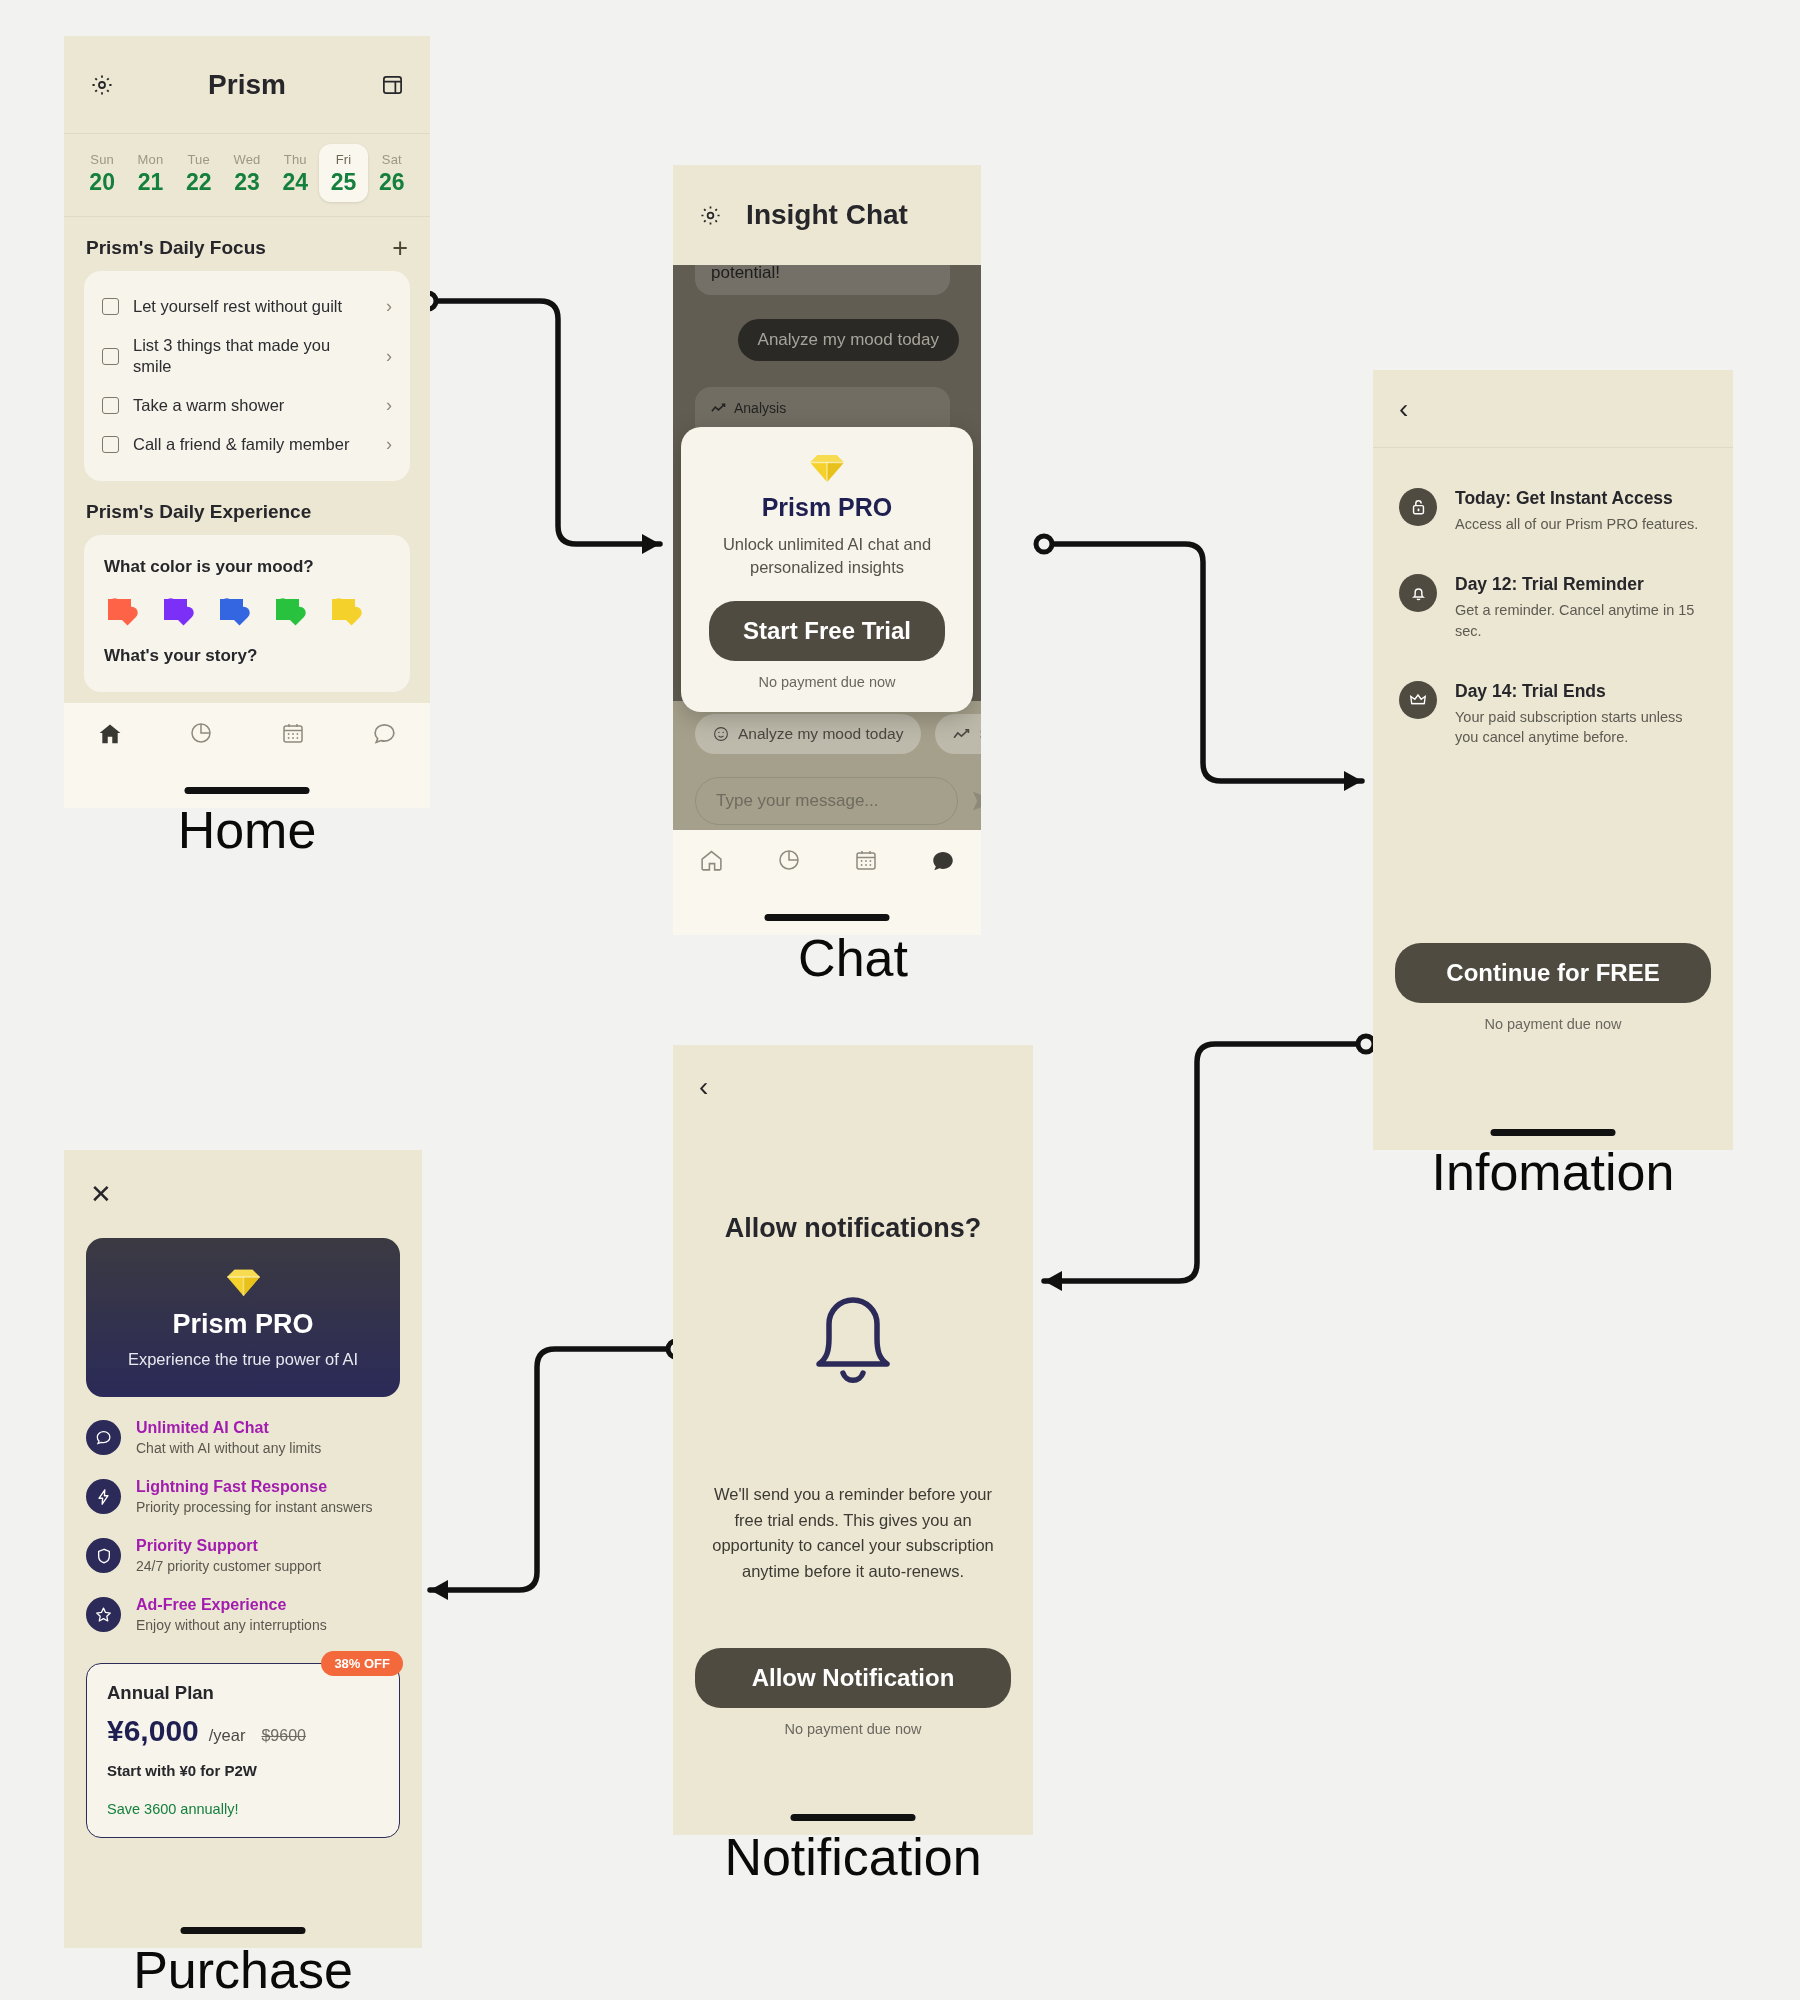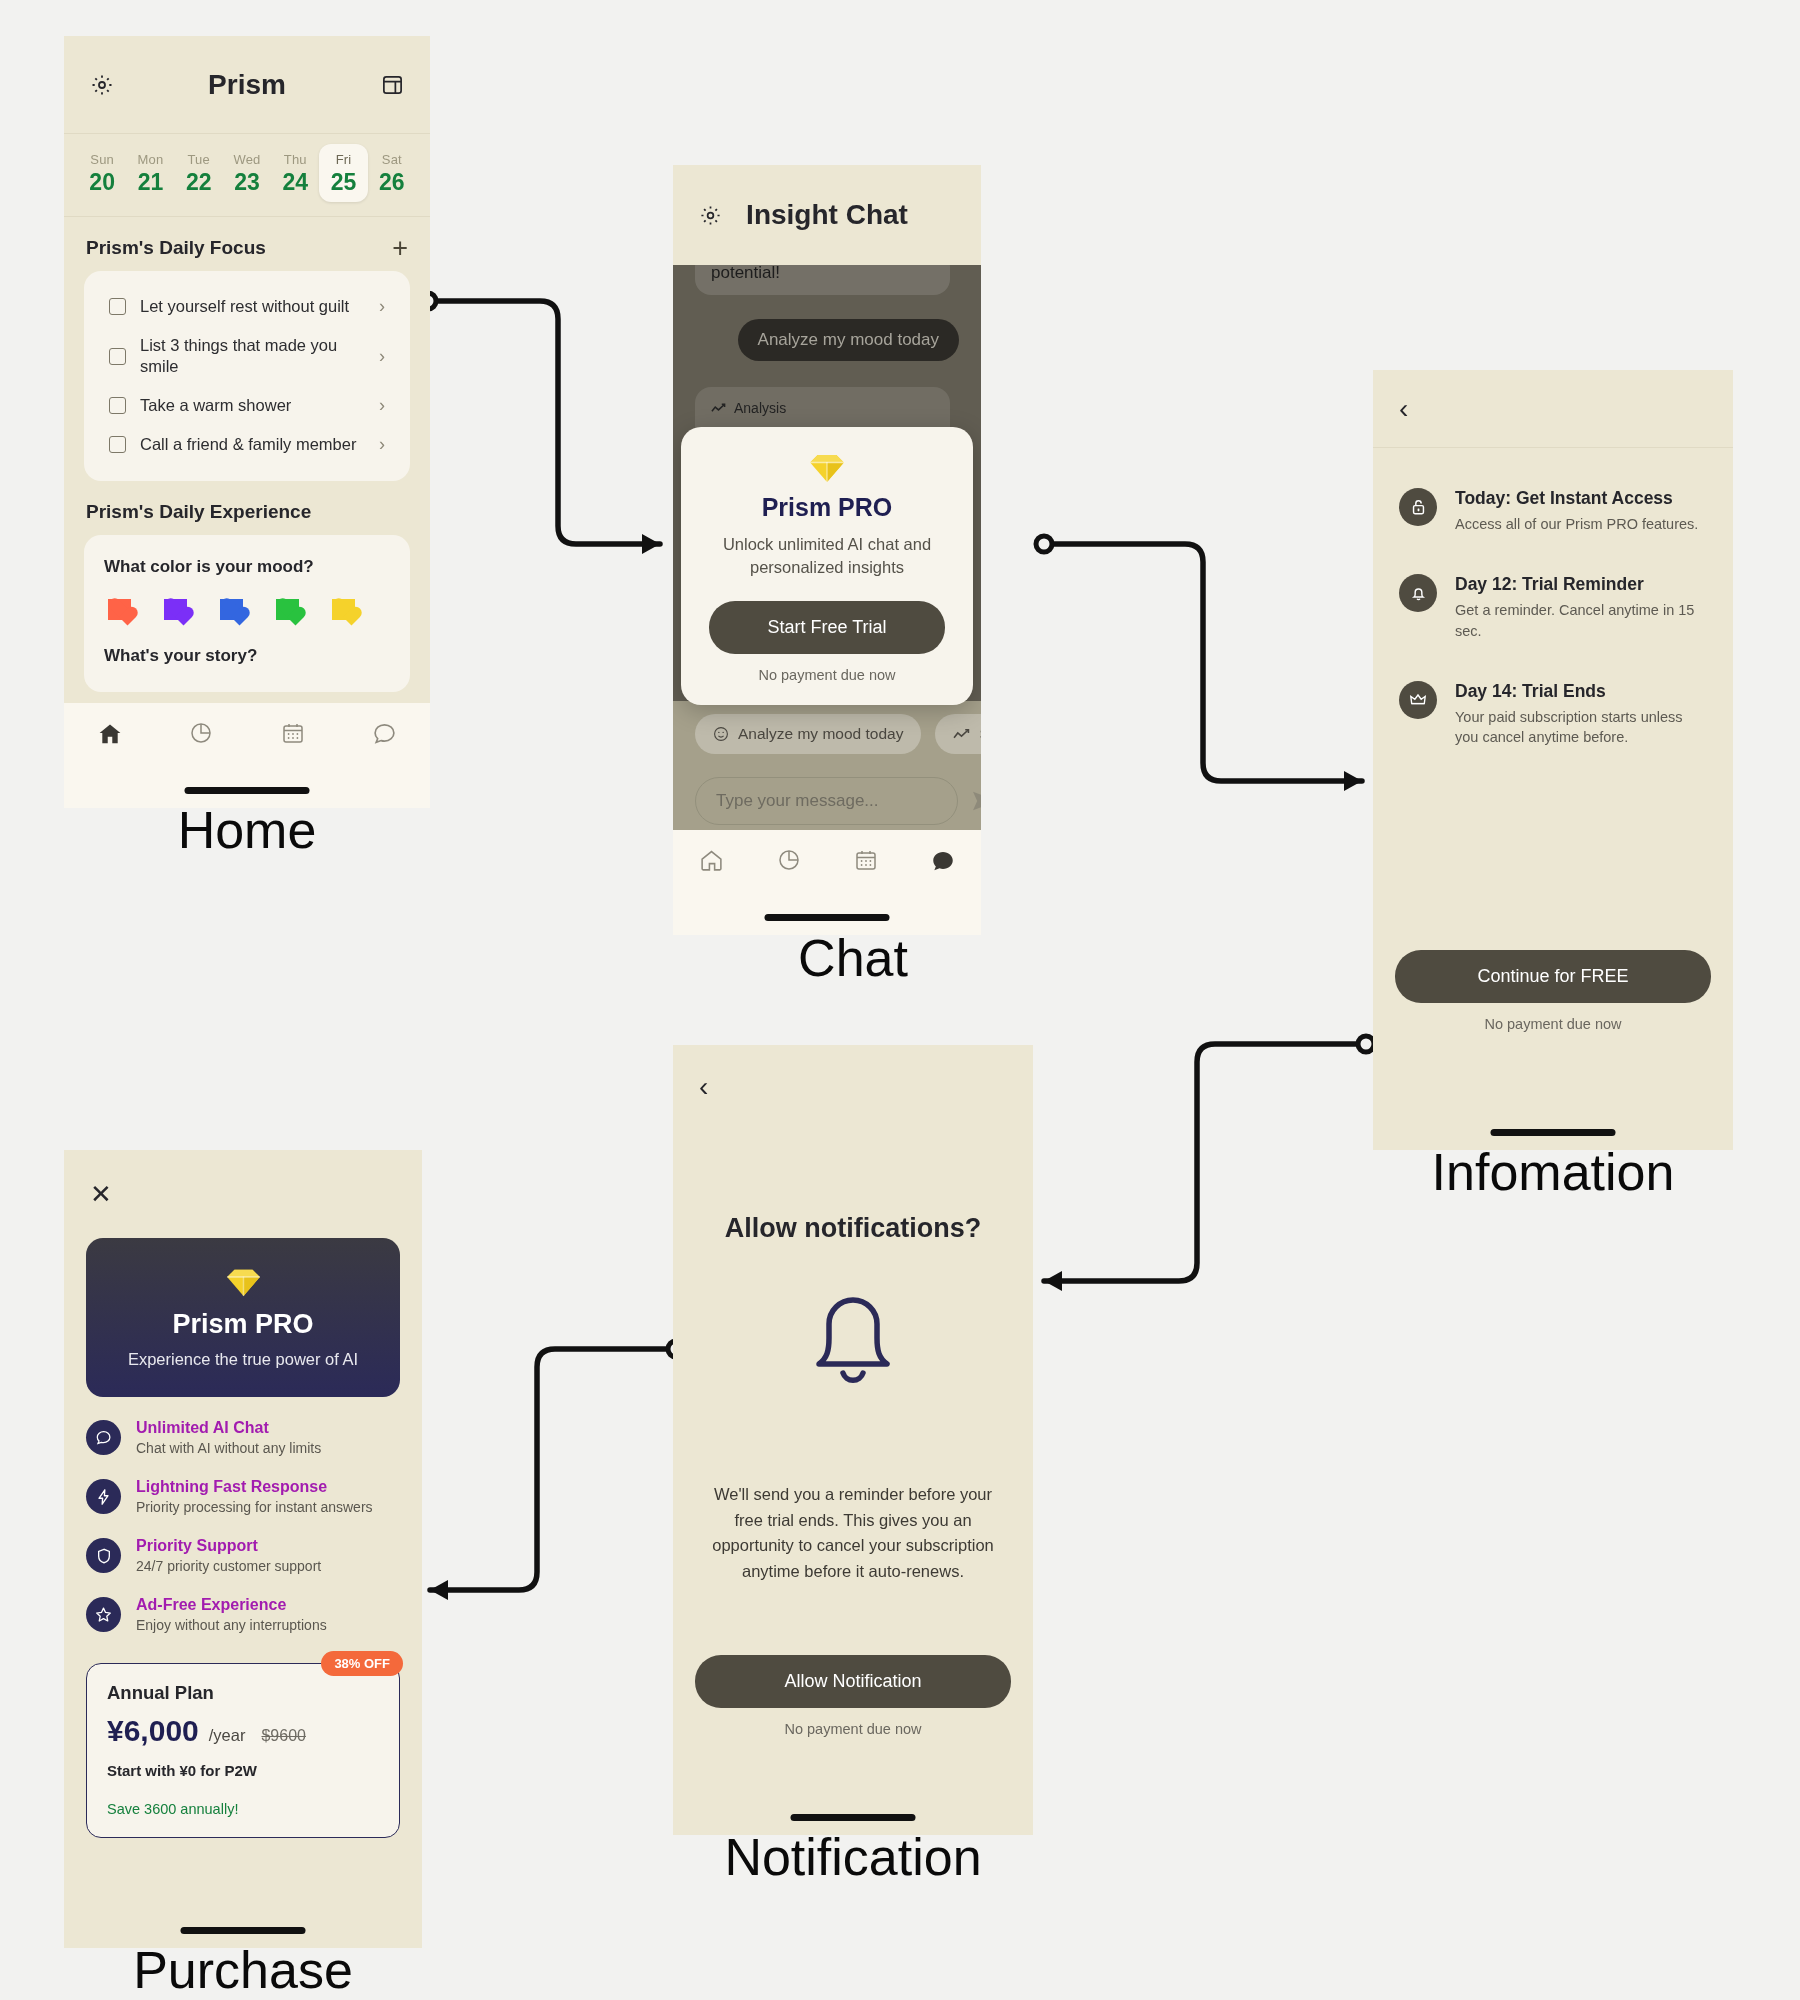--- a/index.html
+++ b/index.html
@@ -56,21 +56,21 @@
   .day.active { background: #faf7ef; box-shadow: 0 1px 3px rgba(0,0,0,.10); }
   .day.active .dow { color: #6d6855; }
   .sect-head {
     display: flex; align-items: center; justify-content: space-between;
     padding: 20px 22px 12px;
   }
   .sect-title { font-size: 19px; font-weight: bold; color: #26262b; }
   .plus { font-size: 27px; color: #4b4637; line-height: 18px; font-weight: 300; }
   .card {
     margin: 0 20px; background: #f7f4ec; border-radius: 17px;
-    padding: 16px 25px;
+    padding: 16px 18px;
   }
   .task { display: flex; align-items: center; gap: 14px; padding: 9px 0; }
   .cb {
     width: 17px; height: 17px; min-width: 17px;
     border: 1.7px solid #7d7868; border-radius: 3px;
   }
   .task-txt { flex: 1; font-size: 16.5px; color: #2d2d30; line-height: 1.28; }
   .chev { color: #8d8878; font-size: 18px; }
   .mood-q { font-size: 17px; font-weight: bold; color: #26262b; }
   .hearts { display: flex; gap: 33px; margin: 22px 0 6px; padding-left: 4px; }
@@ -126,21 +126,21 @@
     position: absolute; left: 8px; right: 8px; top: 262px;
     background: #f7f4ec; border-radius: 20px; padding: 26px 28px 22px;
     text-align: center; z-index: 5;
     box-shadow: 0 6px 24px rgba(0,0,0,.22);
   }
   .gem { margin: 0 auto 10px; display: block; }
   .modal-title { font-size: 25px; font-weight: bold; color: #1f1f52; }
   .modal-sub { font-size: 16.5px; color: #55524a; margin-top: 11px; line-height: 1.4; }
   .btn-dark {
     background: #4f4b40; color: #fff; border: none; border-radius: 26px;
-    font-size: 18px; font-weight: normal; padding: 16px 0; width: 100%;
+    font-size: 24px; font-weight: bold; padding: 16px 0; width: 100%;
     margin-top: 22px; font-family: "Liberation Sans", sans-serif;
     cursor: pointer;
   }
   .fineprint { font-size: 14.5px; color: #6a675f; margin-top: 13px; }
   .chips {
     position: absolute; left: 0; right: 0; bottom: 168px; height: 66px;
     display: flex; gap: 14px; padding: 0 22px; align-items: center;
     background: #a5a08b; overflow: hidden;
   }
   .chip {

